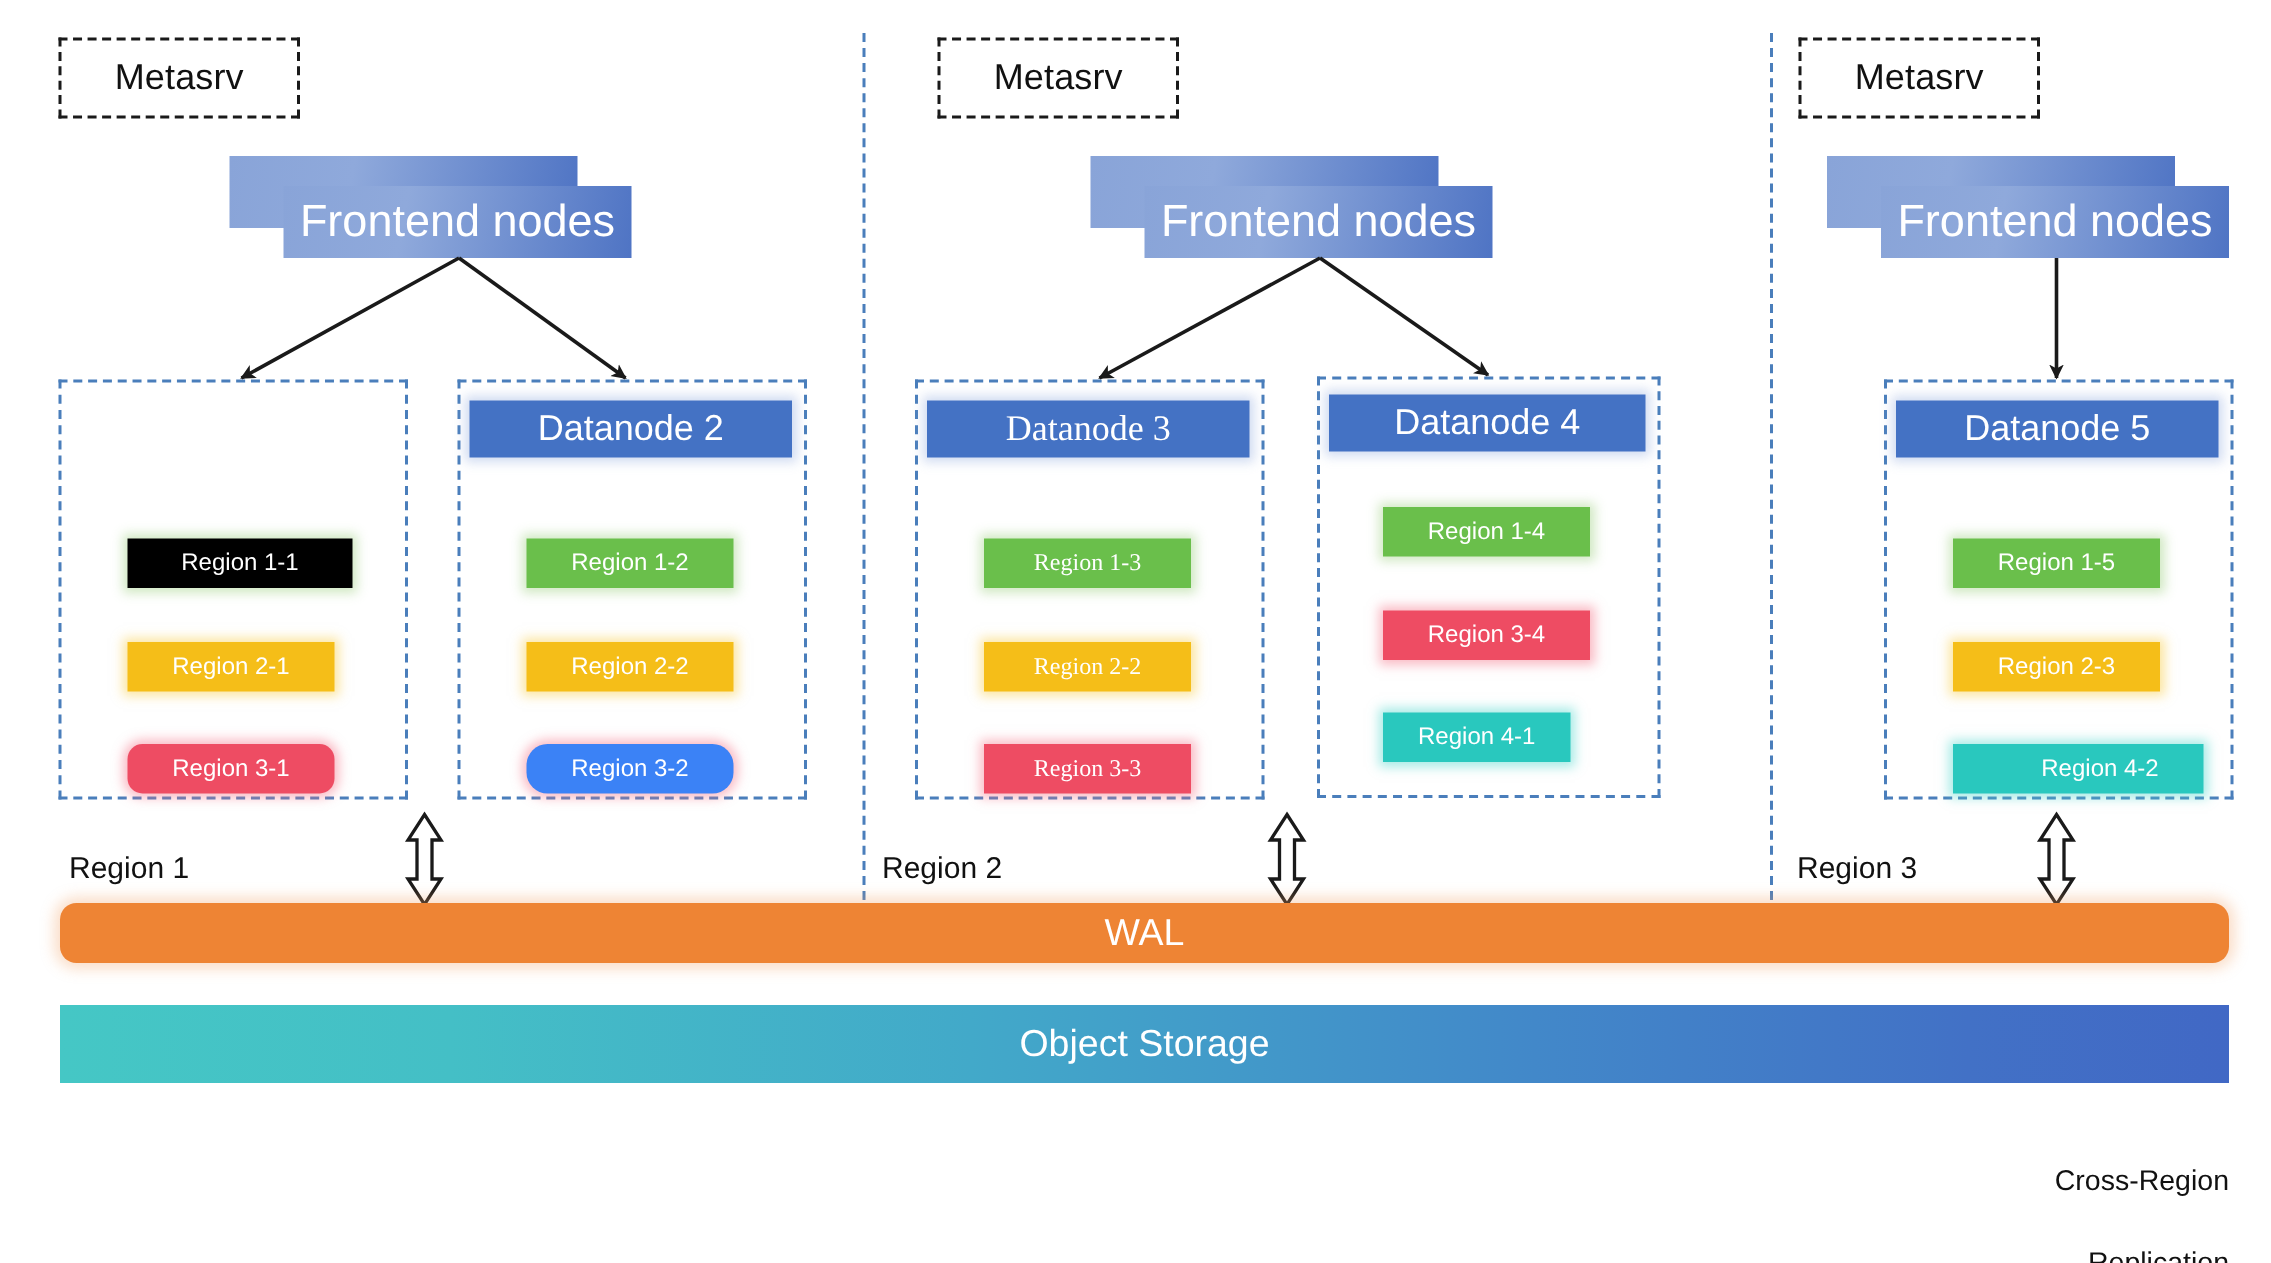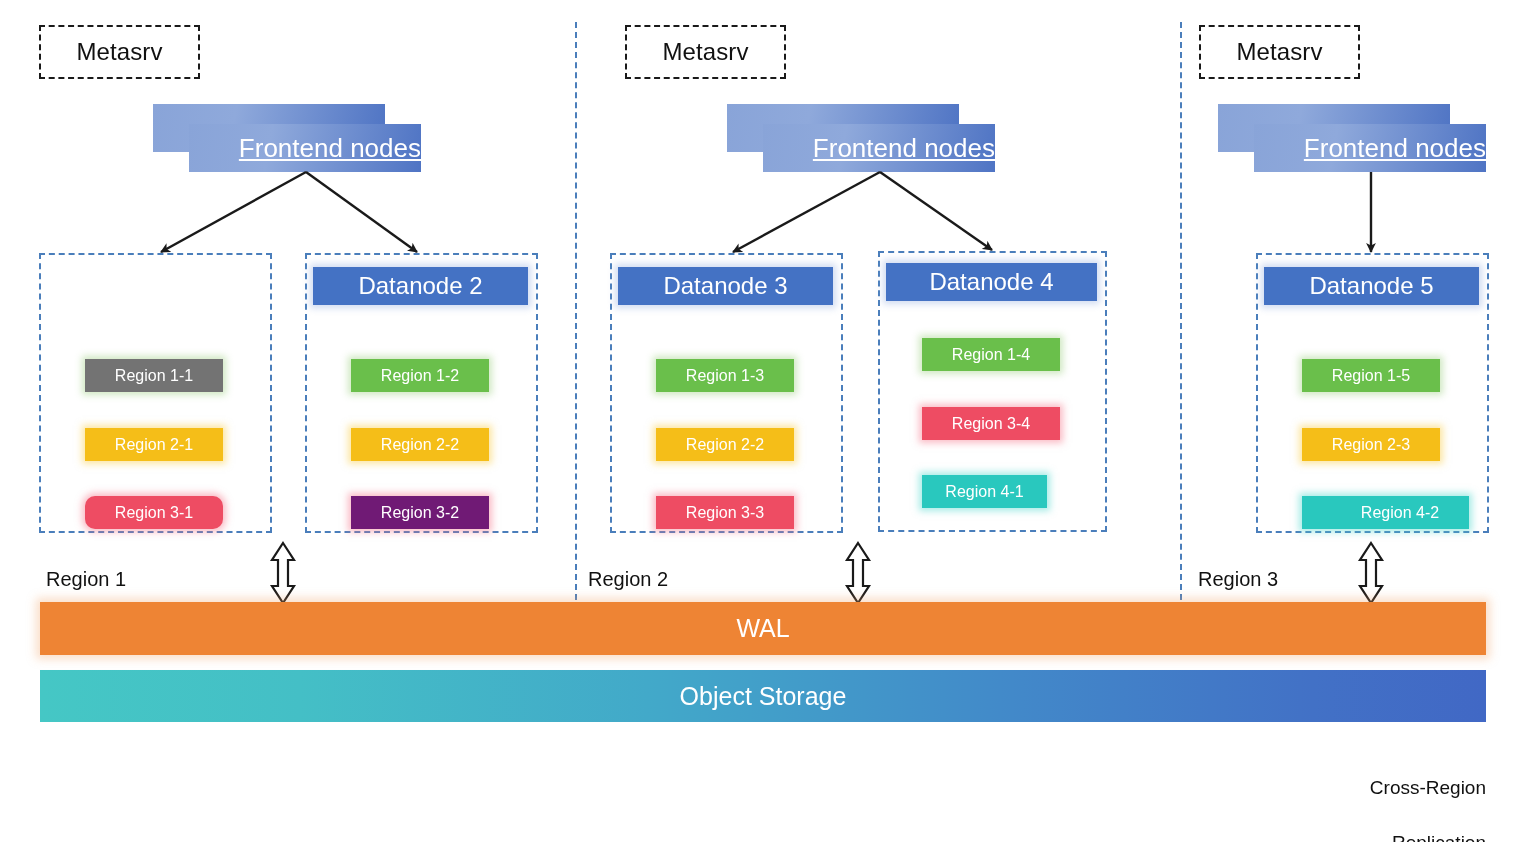--- a/index.html
+++ b/index.html
@@ -44,25 +44,24 @@
   
   .frontend-group { position: absolute; }
   .fe-card {
     position: absolute;
     background: linear-gradient(100deg, #89A4D8 0%, #8FA9DB 35%, #4F74C4 100%);
   }
   .fe-card.back  { left: 0;  top: 0; }
   .fe-card.front {
     display: flex;
     align-items: center;
-    justify-content: flex-end;
-    color: #ffffff;
-    font-size: 26px;
-    white-space: nowrap;
-    text-decoration: underline;
+    justify-content: center;
+    color: #ffffff;
+    font-size: 30px;
+    white-space: nowrap;
   }
 
   
   .datanode-box {
     position: absolute;
     border: 2px dashed #4A7EBB;
     background: transparent;
     box-sizing: border-box;
   }
   .datanode-header {
@@ -150,60 +149,60 @@
   </div>
 
   <div class="frontend-group" style="left:153px; top:104px; width:268px; height:68px;">
     <div class="fe-card back" style="width:232px; height:48px;"></div>
     <div class="fe-card front" style="left:36px; top:20px; width:232px; height:48px;">
       <span>Frontend nodes</span>
     </div>
   </div>
 
   <div class="datanode-box" style="left:39px; top:253px; width:233px; height:280px;">
-    <div class="region-chip glow-green" style="left:44px; top:104px; width:138px; height:33px; background:#737373;">
+    <div class="region-chip glow-green" style="left:44px; top:104px; width:150px; height:33px; background:#000000;">
       <span>Region 1-1</span>
     </div>
     <div class="region-chip glow-yellow" style="left:44px; top:173px; width:138px; height:33px; background:#F5BE18;">
       <span>Region 2-1</span>
     </div>
     <div class="region-chip glow-red" style="left:44px; top:241px; width:138px; height:33px; background:#EE4C63;border-radius:10px;">
       <span>Region 3-1</span>
     </div>
   </div>
 
   <div class="datanode-box" style="left:305px; top:253px; width:233px; height:280px;">
     <div class="datanode-header" style="left:6px; top:12px; width:215px; height:38px;">
       <span>Datanode 2</span>
     </div>
     <div class="region-chip glow-green" style="left:44px; top:104px; width:138px; height:33px; background:#6ABF4B;">
       <span>Region 1-2</span>
     </div>
     <div class="region-chip glow-yellow" style="left:44px; top:173px; width:138px; height:33px; background:#F5BE18;">
       <span>Region 2-2</span>
     </div>
-    <div class="region-chip glow-red" style="left:44px; top:241px; width:138px; height:33px; background:#701a75;">
+    <div class="region-chip glow-red" style="left:44px; top:241px; width:138px; height:33px; background:#3b82f6;border-radius:14px;">
       <span>Region 3-2</span>
     </div>
   </div>
 
   <div class="zone-label" style="left:46px; top:568px;">Region 1</div>
 
   <div class="metasrv" style="left:625px; top:25px; width:157px; height:50px;">
     <span>Metasrv</span>
   </div>
 
   <div class="frontend-group" style="left:727px; top:104px; width:268px; height:68px;">
     <div class="fe-card back" style="width:232px; height:48px;"></div>
     <div class="fe-card front" style="left:36px; top:20px; width:232px; height:48px;">
       <span>Frontend nodes</span>
     </div>
   </div>
 
-  <div class="datanode-box" style="left:610px; top:253px; width:233px; height:280px;">
+  <div class="datanode-box" style="left:610px; top:253px; width:233px; height:280px;font-family:Liberation Serif, serif;">
     <div class="datanode-header" style="left:6px; top:12px; width:215px; height:38px;">
       <span>Datanode 3</span>
     </div>
     <div class="region-chip glow-green" style="left:44px; top:104px; width:138px; height:33px; background:#6ABF4B;">
       <span>Region 1-3</span>
     </div>
     <div class="region-chip glow-yellow" style="left:44px; top:173px; width:138px; height:33px; background:#F5BE18;">
       <span>Region 2-2</span>
     </div>
     <div class="region-chip glow-red" style="left:44px; top:241px; width:138px; height:33px; background:#EE4C63;">
@@ -275,21 +274,21 @@
       <path d="M0,-30 L11,-13 L5,-13 L5,13 L11,13 L0,30 L-11,13 L-5,13 L-5,-13 L-11,-13 Z" fill="#ffffff" stroke="#1a1a1a" stroke-width="2.2" stroke-linejoin="miter"></path>
     </g>
     <g transform="translate(858,573)">
       <path d="M0,-30 L11,-13 L5,-13 L5,13 L11,13 L0,30 L-11,13 L-5,13 L-5,-13 L-11,-13 Z" fill="#ffffff" stroke="#1a1a1a" stroke-width="2.2" stroke-linejoin="miter"></path>
     </g>
     <g transform="translate(1371,573)">
       <path d="M0,-30 L11,-13 L5,-13 L5,13 L11,13 L0,30 L-11,13 L-5,13 L-5,-13 L-11,-13 Z" fill="#ffffff" stroke="#1a1a1a" stroke-width="2.2" stroke-linejoin="miter"></path>
     </g>
   </svg>
 
-  <div class="wal-bar" style="left:40px; top:602px; width:1446px; height:53px;">
+  <div class="wal-bar" style="left:40px; top:602px; width:1446px; height:40px;border-radius:11px;">
     <span>WAL</span>
   </div>
 
   <div class="object-bar" style="left:40px; top:670px; width:1446px; height:52px;">
     <span>Object Storage</span>
   </div>
 
   <div class="footnote" style="left:1286px; top:746px; width:200px;">
     <div>Cross-Region</div>
     <div>Replication</div>

